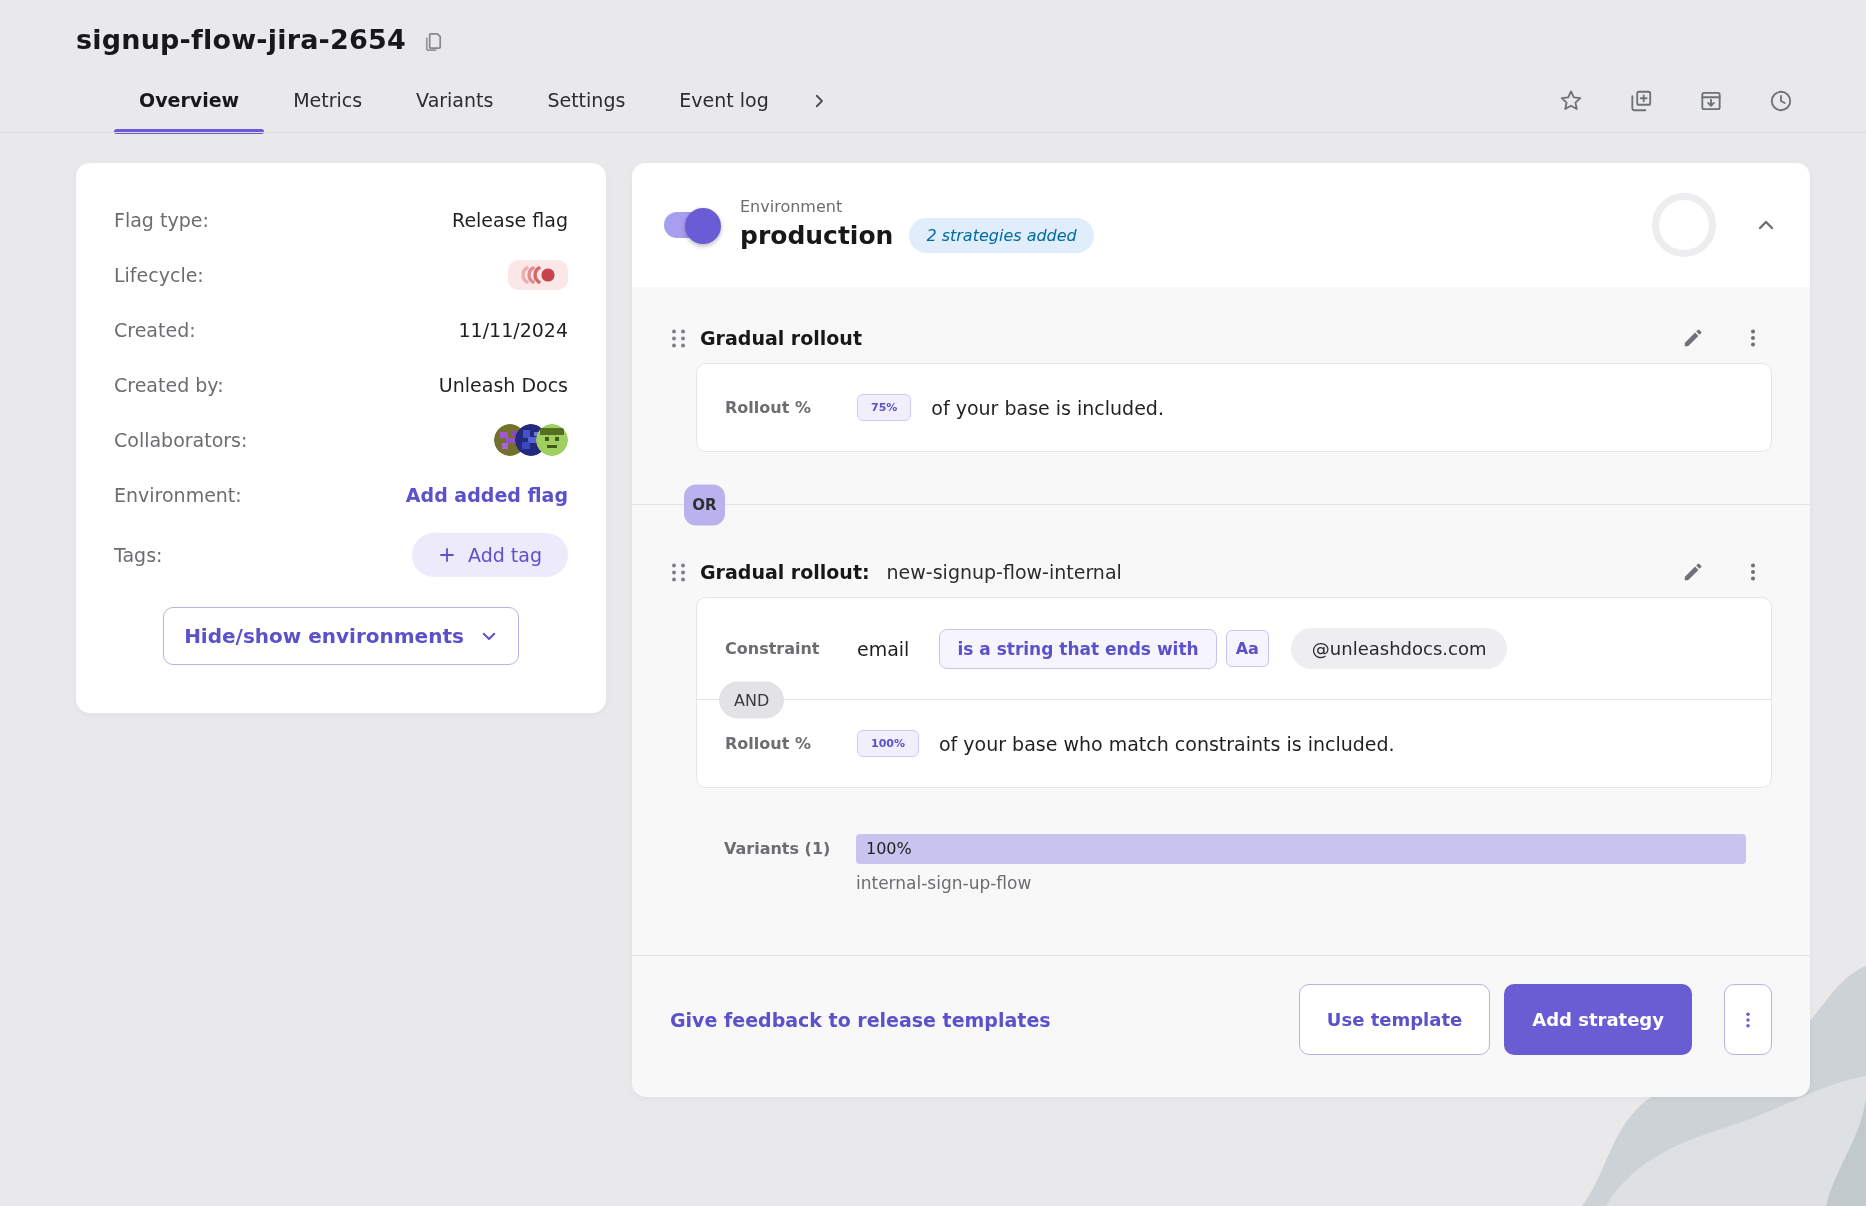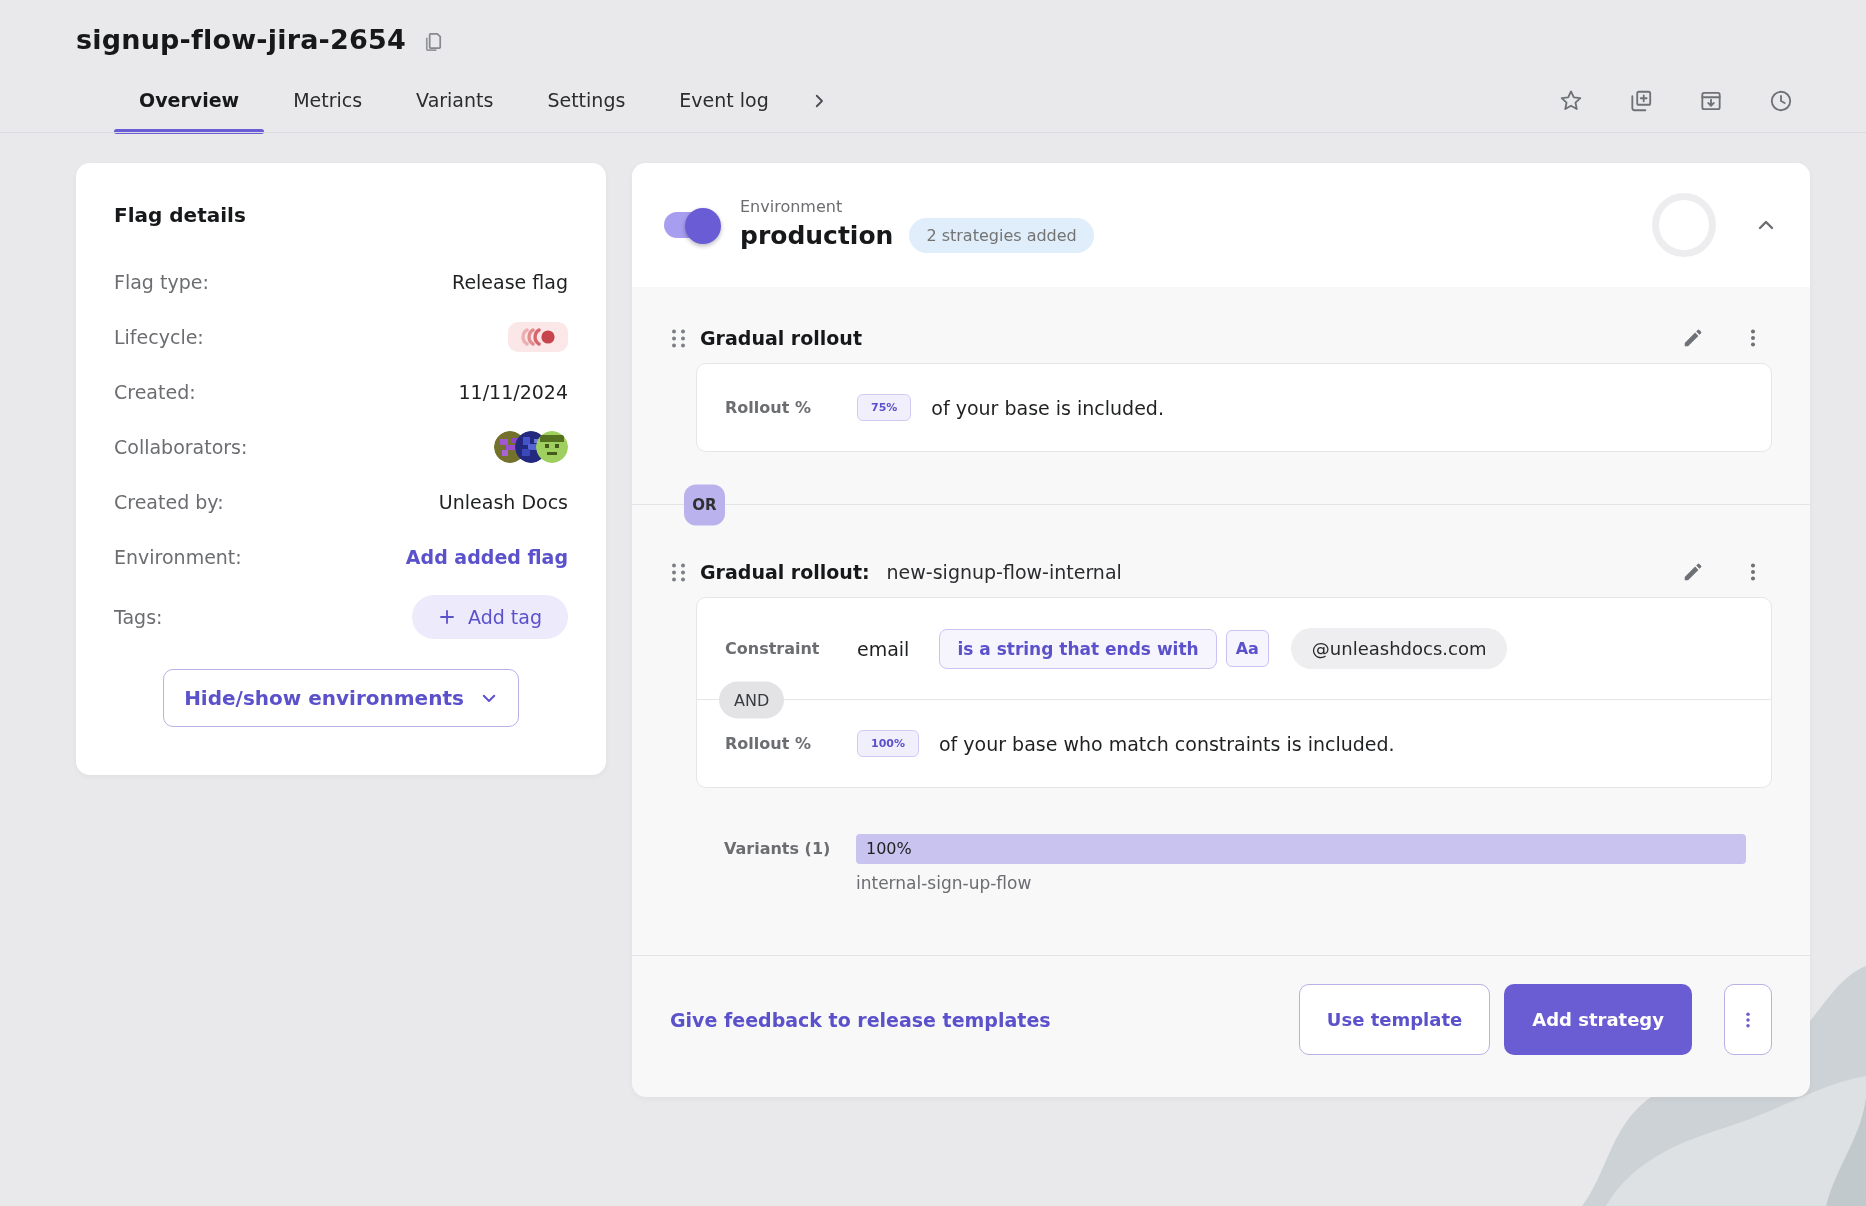--- a/index.html
+++ b/index.html
@@ -56,21 +56,21 @@
 
   
   .env-card { flex: 1; background: #f8f8f9; overflow: hidden; display: flex; flex-direction: column; }
   .env-header { background: #fff; padding: 30px 32px; display: flex; align-items: center; }
   .switch { position: relative; width: 54px; height: 26px; border-radius: 999px; background: #a89ef0; margin-right: 22px; cursor: pointer; flex-shrink: 0; }
   .switch-knob { position: absolute; right: -3px; top: -4px; width: 36px; height: 36px; border-radius: 50%;
     background: #6a5cd4; box-shadow: 0 2px 4px rgba(20,20,50,.3); }
   .env-label { font-size: 16px; color: #6b6d70; margin-bottom: 2px; }
   .env-name-row { display: flex; align-items: center; gap: 16px; }
   .env-name { font-size: 25px; font-weight: 700; color: #17181a; }
-  .strategies-badge { background: #dfeefa; color: #737373; font-size: 16px; padding: 8px 17px; border-radius: 999px; }
+  .strategies-badge { background: #dfeefa; color: #0369a1; font-size: 16px; padding: 8px 17px; border-radius: 999px; font-style: italic; }
   .env-right { margin-left: auto; display: flex; align-items: center; gap: 38px; }
   .progress-ring { width: 64px; height: 64px; border-radius: 50%; border: 7px solid #ededf0; }
   .collapse-btn { color: #6b6d70; cursor: pointer; }
 
   .env-body { padding: 24px 38px 0; }
   .strategy-header { display: flex; align-items: center; gap: 13px; padding: 16px 0 14px; }
   .drag-handle { color: #7c7f85; cursor: grab; flex-shrink: 0; }
   .strategy-title { font-size: 19px; font-weight: 700; color: #17181a; }
   .strategy-subtitle { font-size: 19px; color: #2b2c2e; margin-left: 4px; }
   .strategy-actions { margin-left: auto; display: flex; align-items: center; gap: 38px; margin-right: 8px; }
@@ -171,21 +171,20 @@
             <path d="M12 7.2V12l3.4 1.8"></path>
           </svg>
       </span>
     </div>
   </div>
 </div>
 
 <div class="main">
 
   <div class="card flag-card">
-    <div class="flag-title">Flag details</div>
 
     <div class="detail-row">
       <span class="detail-label">Flag type:</span>
       <span class="detail-value">Release flag</span>
     </div>
 
     <div class="detail-row">
       <span class="detail-label">Lifecycle:</span>
       <span class="lifecycle-badge">
         <svg width="36" height="18" viewBox="0 0 36 18">
@@ -193,20 +192,25 @@
           <path d="M13 2a8.2 8.2 0 0 0 0 14" fill="none" stroke="#d45b62" stroke-width="3.4" stroke-linecap="round" opacity=".65"></path>
           <path d="M19 2a8.2 8.2 0 0 0 0 14" fill="none" stroke="#cf4e56" stroke-width="3.4" stroke-linecap="round" opacity=".85"></path>
           <circle cx="28" cy="9" r="6.6" fill="#c8444c"></circle>
         </svg>
       </span>
     </div>
 
     <div class="detail-row">
       <span class="detail-label">Created:</span>
       <span class="detail-value">11/11/2024</span>
+    </div>
+
+    <div class="detail-row">
+      <span class="detail-label">Created by:</span>
+      <span class="detail-value">Unleash Docs</span>
     </div>
 
     <div class="detail-row">
       <span class="detail-label">Collaborators:</span>
       <span class="avatar-stack">
         <span class="avatar">
           <svg width="32" height="32" viewBox="0 0 32 32">
               <circle cx="16" cy="16" r="16" fill="#73712c"></circle>
               <rect x="6" y="8" width="8" height="6" fill="#a257d4"></rect>
               <rect x="12" y="14" width="10" height="5" fill="#9a4fd0"></rect>
@@ -226,25 +230,20 @@
         <span class="avatar">
           <svg width="32" height="32" viewBox="0 0 32 32">
               <circle cx="16" cy="16" r="16" fill="#9fd05f"></circle>
               <rect x="4" y="4" width="24" height="7" fill="#55701f"></rect>
               <rect x="9" y="13" width="4" height="4" fill="#44591a"></rect>
               <rect x="19" y="13" width="4" height="4" fill="#44591a"></rect>
               <rect x="11" y="21" width="10" height="3" fill="#44591a"></rect>
             </svg>
         </span>
       </span>
-    </div>
-
-    <div class="detail-row">
-      <span class="detail-label">Created by:</span>
-      <span class="detail-value">Unleash Docs</span>
     </div>
 
     <div class="detail-row">
       <span class="detail-label">Environment:</span>
       <span class="link-purple">Add added flag</span>
     </div>
 
     <div class="detail-row">
       <span class="detail-label">Tags:</span>
       <button class="add-tag-btn">

